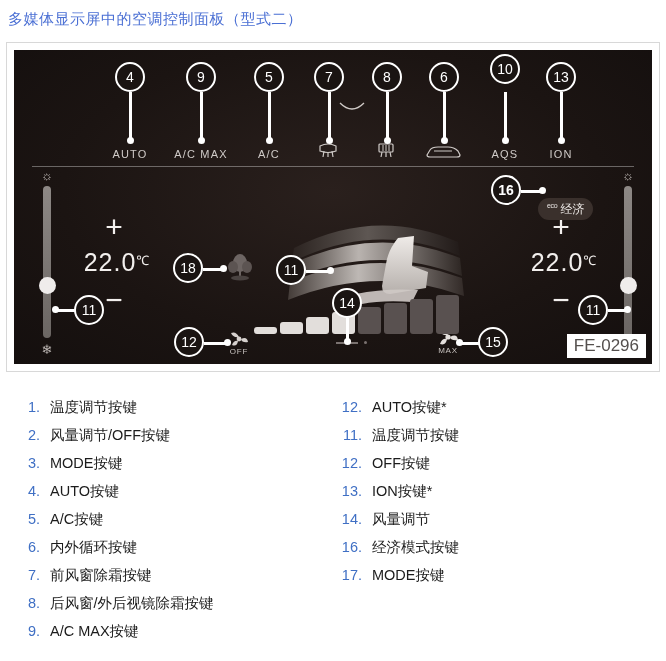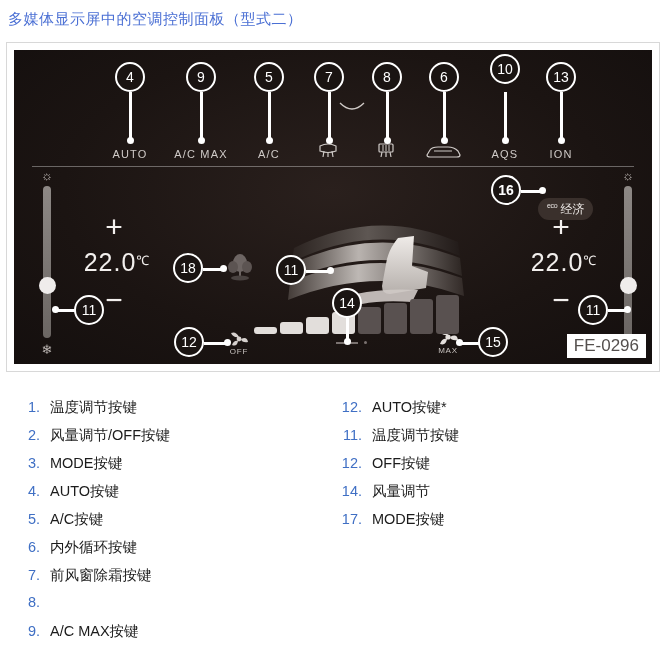--- a/index.html
+++ b/index.html
@@ -485,20 +485,21 @@
     <div class="legend-item">
       <span class="legend-num">6.</span>
       <span class="legend-text">内外循环按键</span>
     </div>
     <div class="legend-item">
       <span class="legend-num">7.</span>
       <span class="legend-text">前风窗除霜按键</span>
     </div>
     <div class="legend-item">
       <span class="legend-num">8.</span>
+      <span class="legend-text">后风窗/外后视镜除霜按键</span>
     </div>
     <div class="legend-item">
       <span class="legend-num">9.</span>
       <span class="legend-text">A/C MAX按键</span>
     </div>
   </div>
 
   <div class="legend-col right">
     <div class="legend-item">
       <span class="legend-num">12.</span>
@@ -506,22 +507,30 @@
     </div>
     <div class="legend-item">
       <span class="legend-num">11.</span>
       <span class="legend-text">温度调节按键</span>
     </div>
     <div class="legend-item">
       <span class="legend-num">12.</span>
       <span class="legend-text">OFF按键</span>
     </div>
     <div class="legend-item">
+      <span class="legend-num">13.</span>
+      <span class="legend-text">ION按键*</span>
+    </div>
+    <div class="legend-item">
       <span class="legend-num">14.</span>
       <span class="legend-text">风量调节</span>
     </div>
     <div class="legend-item">
+      <span class="legend-num">16.</span>
+      <span class="legend-text">经济模式按键</span>
+    </div>
+    <div class="legend-item">
       <span class="legend-num">17.</span>
       <span class="legend-text">MODE按键</span>
     </div>
   </div>
 
 </div>
 
 </body></html>

